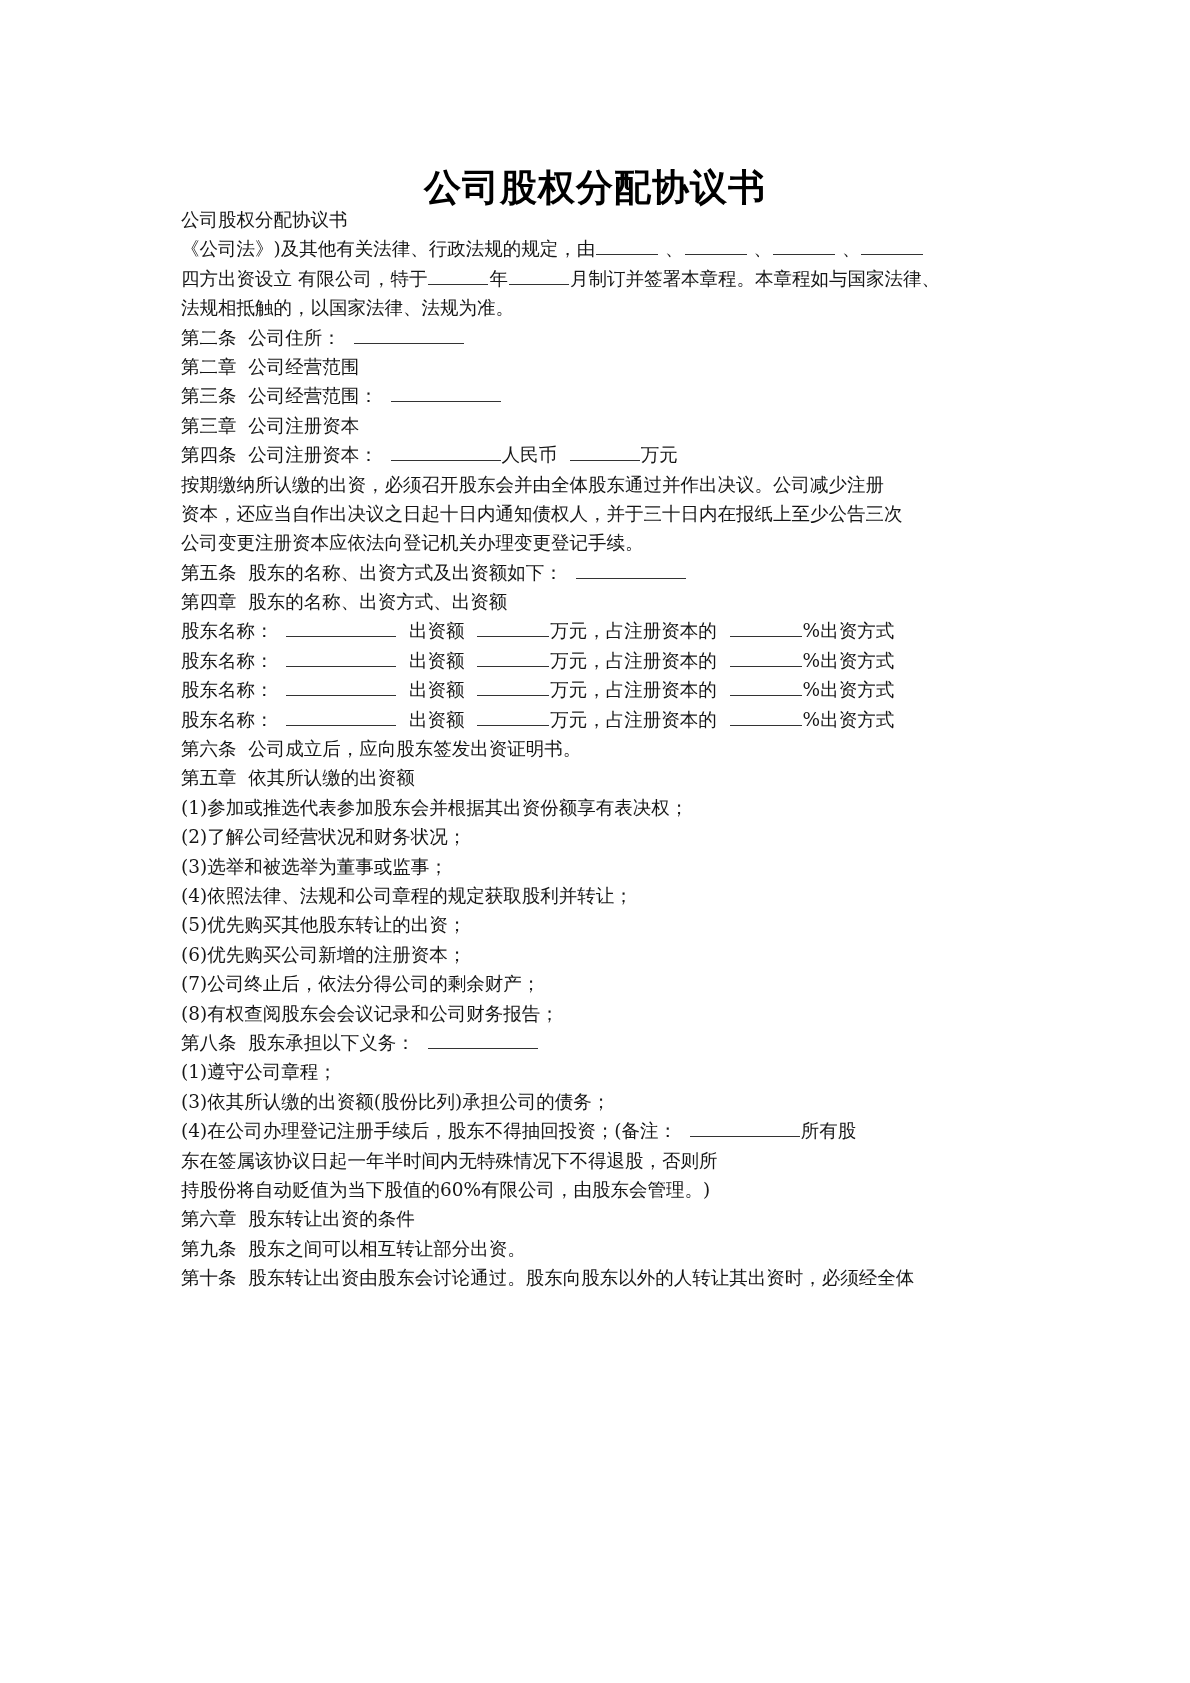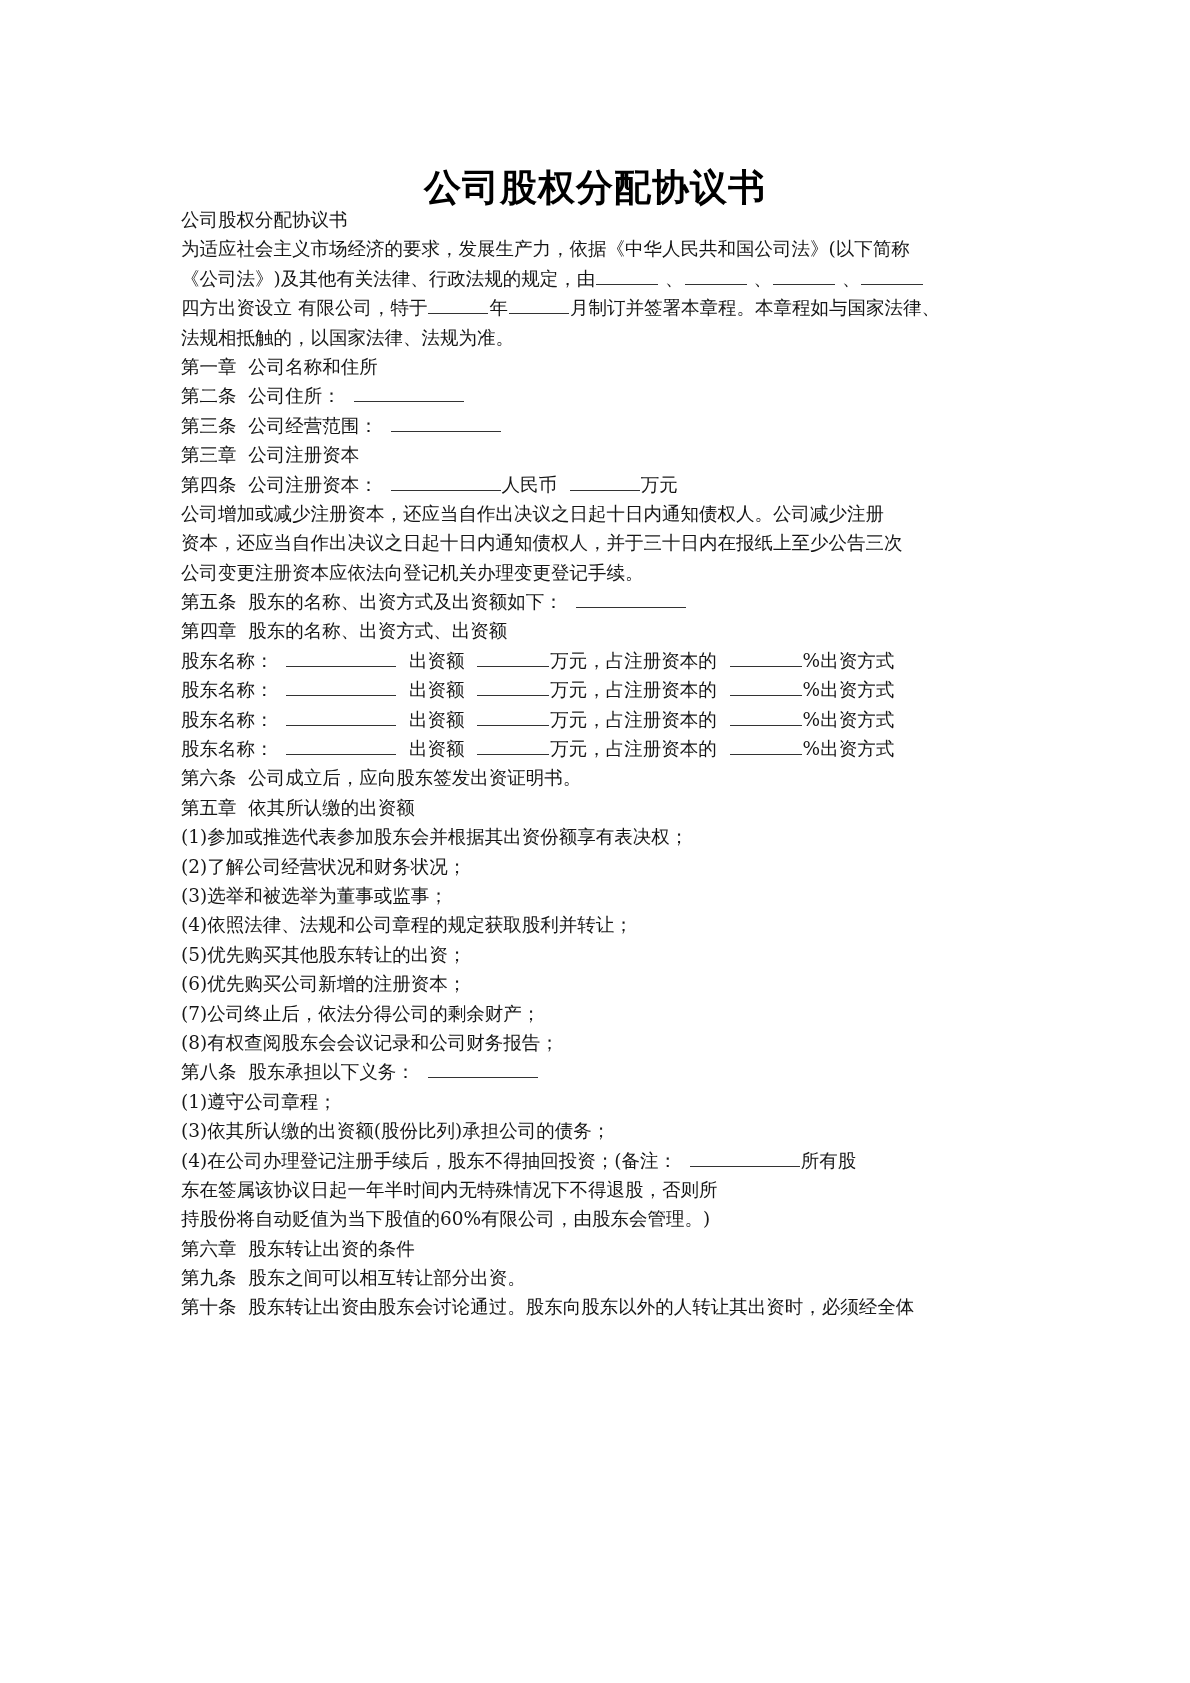--- a/index.html
+++ b/index.html
@@ -56,30 +56,29 @@
       margin: 0 1px;
     }
   </style>
 </head>
 <body>
 
 <div class="page">
   <div class="doc-title">公司股权分配协议书</div>
   <div class="doc-body" id="doc-body">
       <div class="line"><span>公司股权分配协议书</span></div>
-      <div class="line"><span>为适应社会主义市场经济的要求，发展生产力，依据《中华人民共和国公司法》(以下简称</span></div>
       <div class="line"><span>《公司法》)及其他有关法律、行政法规的规定，由</span><span class="blank" style="width: 62px;"></span><span> 、</span><span class="blank" style="width: 62px;"></span><span> 、</span><span class="blank" style="width: 62px;"></span><span> 、</span><span class="blank" style="width: 62px;"></span></div>
       <div class="line"><span>四方出资设立 有限公司，特于</span><span class="blank" style="width: 60px;"></span><span>年</span><span class="blank" style="width: 60px;"></span><span>月制订并签署本章程。本章程如与国家法律、</span></div>
       <div class="line"><span>法规相抵触的，以国家法律、法规为准。</span></div>
-      <div class="line"><span>第一章  公司名称和住所</span></div>
       <div class="line"><span>第二条  公司住所：  </span><span class="blank" style="width: 110px;"></span></div>
+      <div class="line"><span>第二章  公司经营范围</span></div>
       <div class="line"><span>第三条  公司经营范围：  </span><span class="blank" style="width: 110px;"></span></div>
       <div class="line"><span>第三章  公司注册资本</span></div>
       <div class="line"><span>第四条  公司注册资本：  </span><span class="blank" style="width: 110px;"></span><span>人民币  </span><span class="blank" style="width: 70px;"></span><span>万元</span></div>
-      <div class="line"><span>公司增加或减少注册资本，还应当自作出决议之日起十日内通知债权人。公司减少注册</span></div>
+      <div class="line"><span>按期缴纳所认缴的出资，必须召开股东会并由全体股东通过并作出决议。公司减少注册</span></div>
       <div class="line"><span>资本，还应当自作出决议之日起十日内通知债权人，并于三十日内在报纸上至少公告三次</span></div>
       <div class="line"><span>公司变更注册资本应依法向登记机关办理变更登记手续。</span></div>
       <div class="line"><span>第五条  股东的名称、出资方式及出资额如下：  </span><span class="blank" style="width: 110px;"></span></div>
       <div class="line"><span>第四章  股东的名称、出资方式、出资额</span></div>
       <div class="line"><span>股东名称：  </span><span class="blank" style="width: 110px;"></span><span>  出资额  </span><span class="blank" style="width: 72px;"></span><span>万元，占注册资本的  </span><span class="blank" style="width: 72px;"></span><span>%出资方式</span></div>
       <div class="line"><span>股东名称：  </span><span class="blank" style="width: 110px;"></span><span>  出资额  </span><span class="blank" style="width: 72px;"></span><span>万元，占注册资本的  </span><span class="blank" style="width: 72px;"></span><span>%出资方式</span></div>
       <div class="line"><span>股东名称：  </span><span class="blank" style="width: 110px;"></span><span>  出资额  </span><span class="blank" style="width: 72px;"></span><span>万元，占注册资本的  </span><span class="blank" style="width: 72px;"></span><span>%出资方式</span></div>
       <div class="line"><span>股东名称：  </span><span class="blank" style="width: 110px;"></span><span>  出资额  </span><span class="blank" style="width: 72px;"></span><span>万元，占注册资本的  </span><span class="blank" style="width: 72px;"></span><span>%出资方式</span></div>
       <div class="line"><span>第六条  公司成立后，应向股东签发出资证明书。</span></div>
       <div class="line"><span>第五章  依其所认缴的出资额</span></div>

